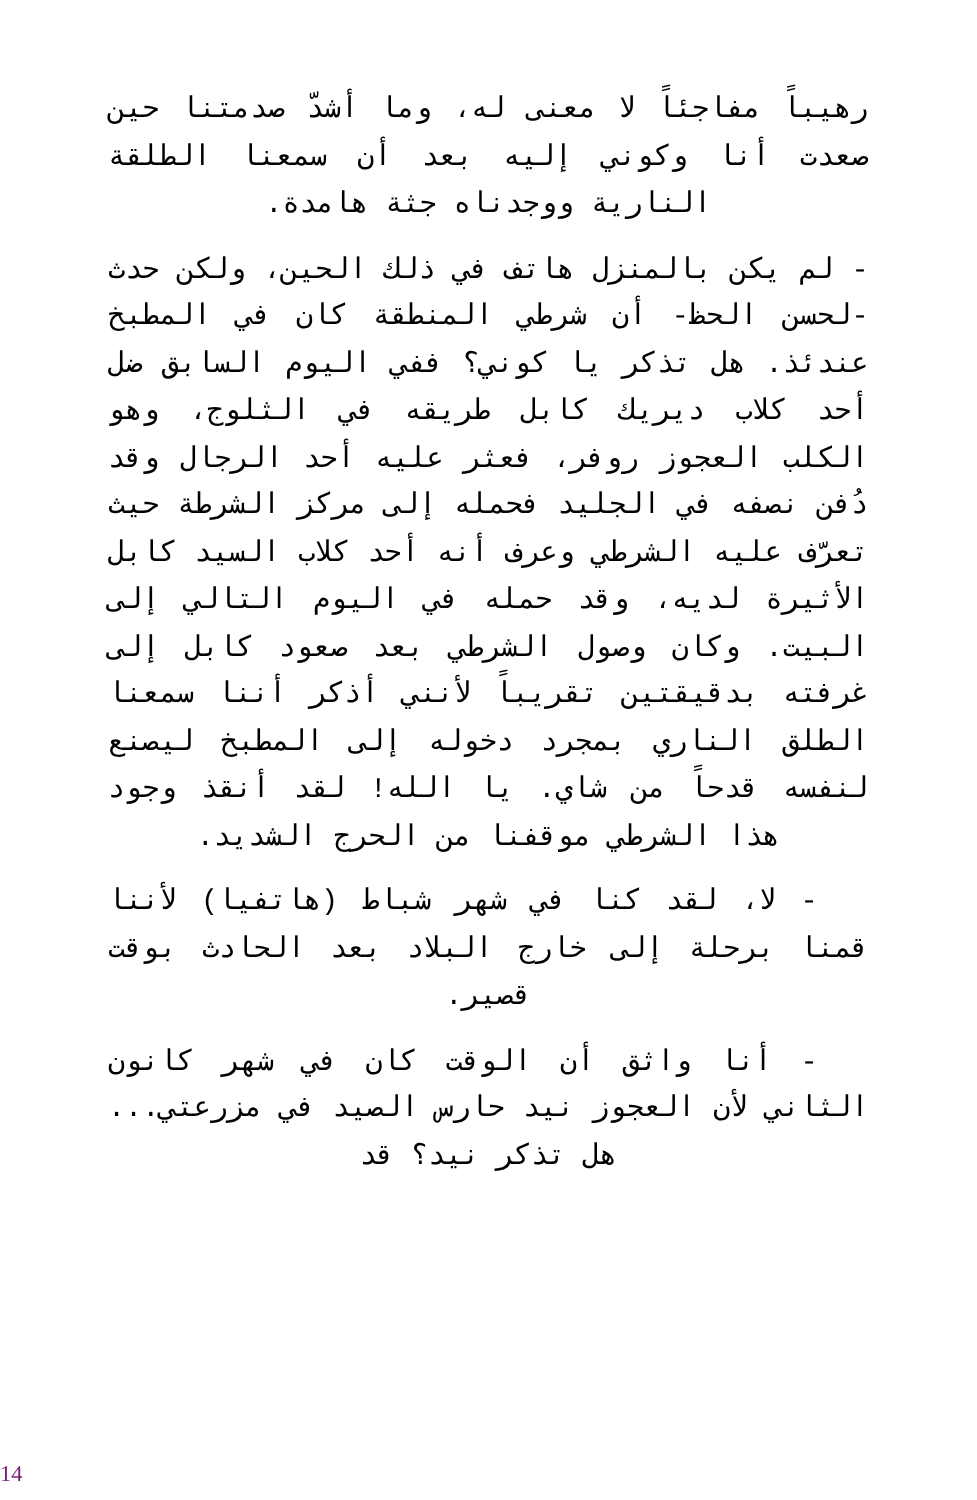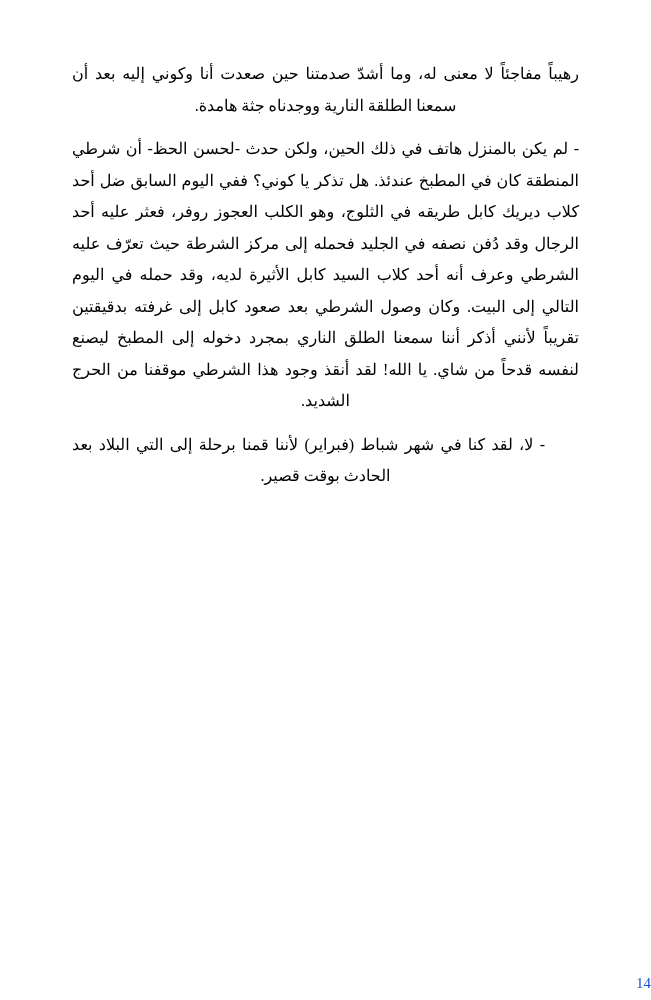--- a/index.html
+++ b/index.html
@@ -19,46 +19,48 @@
     width: 651px;
     height: 1000px;
     box-sizing: border-box;
     padding: 58px 72px 30px 72px;
     background: #ffffff;
   }
   .body-text {
     direction: rtl;
     text-align: justify;
     text-align-last: center;
-    font-size: 16px;
+    font-size: 19px;
     line-height: 31.5px;
+    font-family: Liberation Mono, monospace;
   }
   .para {
     margin: 0 0 12px 0;
     text-indent: 0;
   }
   .para.indent {
     text-indent: 34px;
   }
   .para:last-child {
     margin-bottom: 0;
   }
   .page-number {
     position: absolute;
     bottom: 8px;
     left: 0;
     right: 0;
-    text-align: right;
+    text-align: left;
     font-size: 15px;
-    color: #1d4ed8;
+    color: #701a75;
   }
 </style>
 </head>
 <body>
 
 <div class="page">
   <div class="body-text">
     <p class="para">رهيباً مفاجئاً لا معنى له، وما أشدّ صدمتنا حين صعدت أنا وكوني إليه بعد أن سمعنا الطلقة النارية ووجدناه جثة هامدة.</p>
     <p class="para">- لم يكن بالمنزل هاتف في ذلك الحين، ولكن حدث -لحسن الحظ- أن شرطي المنطقة كان في المطبخ عندئذ. هل تذكر يا كوني؟ ففي اليوم السابق ضل أحد كلاب ديريك كابل طريقه في الثلوج، وهو الكلب العجوز روفر، فعثر عليه أحد الرجال وقد دُفن نصفه في الجليد فحمله إلى مركز الشرطة حيث تعرّف عليه الشرطي وعرف أنه أحد كلاب السيد كابل الأثيرة لديه، وقد حمله في اليوم التالي إلى البيت. وكان وصول الشرطي بعد صعود كابل إلى غرفته بدقيقتين تقريباً لأنني أذكر أننا سمعنا الطلق الناري بمجرد دخوله إلى المطبخ ليصنع لنفسه قدحاً من شاي. يا الله! لقد أنقذ وجود هذا الشرطي موقفنا من الحرج الشديد.</p>
-    <p class="para indent">- لا، لقد كنا في شهر شباط (فبراير) لأننا قمنا برحلة إلى التي البلاد بعد الحادث بوقت قصير.</p>
+    <p class="para indent">- لا، لقد كنا في شهر شباط (هاتفيا) لأننا قمنا برحلة إلى خارج البلاد بعد الحادث بوقت قصير.</p>
+    <p class="para indent">- أنا واثق أن الوقت كان في شهر كانون الثاني لأن العجوز نيد حارس الصيد في مزرعتي... هل تذكر نيد؟ قد</p>
   </div>
   <div class="page-number">14</div>
 </div>
 
 </body></html>

